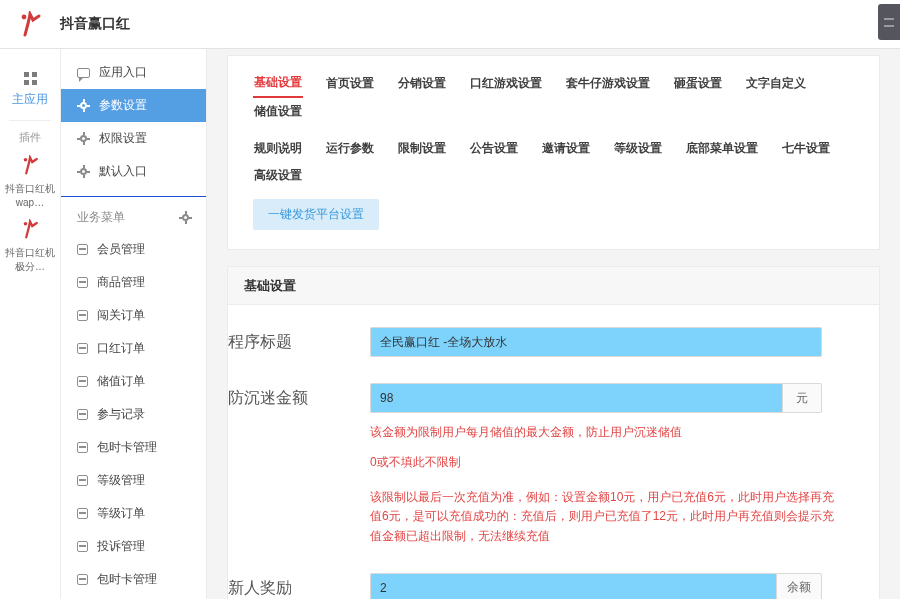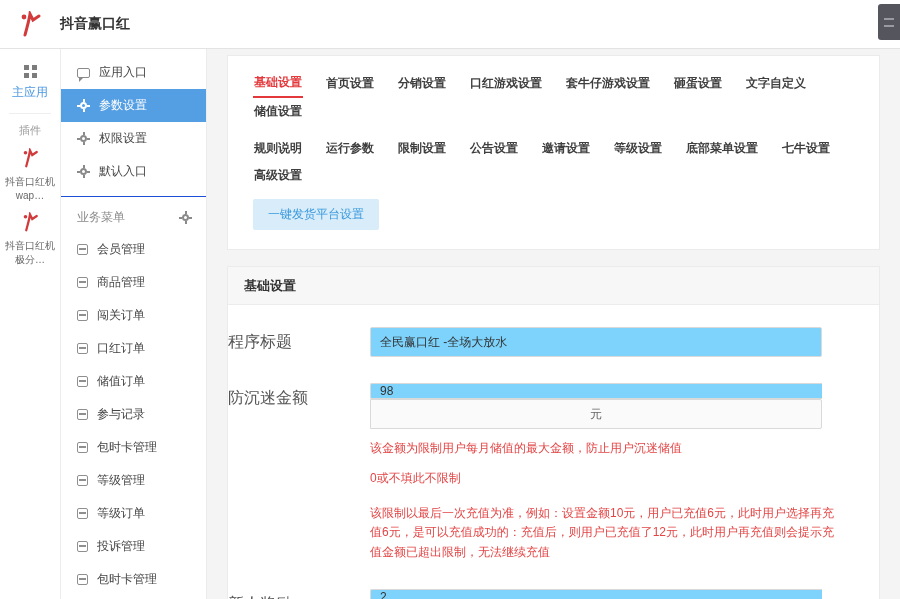--- a/index.html
+++ b/index.html
@@ -14,21 +14,21 @@
   .machine{display:flex;align-items:center;gap:6px;font-size:12px;cursor:pointer;color:#777;}
   .v-sep{width:1px;height:16px;background:#ddd;margin:0 14px;}
   .chev{width:0;height:0;border-left:5px solid transparent;border-right:5px solid transparent;border-top:6px solid #9a9a9a;cursor:pointer;}
   .corner{position:absolute;top:4px;right:0;width:22px;height:36px;background:#55555e;border-radius:3px 0 0 3px;z-index:9;display:flex;flex-direction:column;align-items:center;justify-content:center;gap:5px;cursor:pointer;}
   .corner i{width:10px;height:2px;background:#9a9aa2;display:block;}
 
   
   .layout{position:absolute;top:48px;bottom:0;left:0;right:0;display:flex;}
 
   
-  .rail{width:60px;flex:none;background:#fff;border-right:1px solid #ececec;padding-top:9px;display:flex;flex-direction:column;align-items:center;overflow:hidden;}
+  .rail{width:60px;flex:none;background:#fff;border-right:1px solid #ececec;padding-top:16px;display:flex;flex-direction:column;align-items:center;overflow:hidden;}
   .rail-item{display:flex;flex-direction:column;align-items:center;gap:6px;padding:6px 0 10px;cursor:pointer;}
   .rail-lbl{font-size:12px;color:#4a97e0;}
   .rail-sec{font-size:11px;color:#999;width:42px;text-align:center;border-top:1px solid #eee;padding-top:9px;margin-top:2px;}
   .rail-plugin{display:flex;flex-direction:column;align-items:center;gap:4px;margin:10px 0 2px;cursor:pointer;}
   .plug-name{font-size:10px;color:#666;width:50px;text-align:center;line-height:1.35;word-break:break-all;}
 
   
   .sidebar{width:145px;flex:none;background:#fff;border-right:1px solid #ececec;padding-top:8px;overflow:hidden;}
   .sb-item{display:flex;align-items:center;gap:9px;height:33px;padding:0 16px;font-size:12px;color:#454545;cursor:pointer;white-space:nowrap;}
   .sb-item.active{background:#549ee3;color:#fff;}
@@ -70,21 +70,21 @@
   .pill{margin-left:11px;background:#d8ecfa;color:#3898dc;font-size:12px;padding:7px 15px;border-radius:2px;cursor:pointer;white-space:nowrap;}
 
   .form-card{margin-top:16px;}
   .card-head{height:37px;line-height:37px;padding:0 16px;background:#f7f7f7;border-bottom:1px solid #ececec;font-weight:bold;font-size:13px;color:#333;}
   .card-body{padding:22px 20px 30px 0;}
   .frow{display:flex;margin-bottom:26px;}
   .flabel{width:130px;flex:none;text-align:left;padding-right:12px;color:#555;font-size:16px;line-height:30px;white-space:nowrap;}
   .fctrl{flex:1;min-width:0;}
   .inp{height:30px;border:1px solid #d9d9d9;border-radius:2px;padding:0 9px;font-size:12px;color:#333;box-sizing:border-box;font-family:inherit;background:#7dd3fc;outline:none;}
   .w450{width:452px;}
-  .igroup{display:flex;width:452px;flex-direction:column;}
+  .igroup{display:flex;width:452px;}
   .igroup .inp{flex:1;min-width:0;border-right:none;border-radius:2px 0 0 2px;}
   .addon{flex:none;min-width:40px;padding:0 10px;background:#fafafa;border:1px solid #d9d9d9;border-radius:0 2px 2px 0;font-size:12px;color:#666;display:flex;align-items:center;justify-content:center;height:30px;box-sizing:border-box;}
   .hint{color:#e34545;font-size:12px;margin-top:10px;line-height:1.65;max-width:470px;}
   .hint.para{margin-top:15px;}
 </style>
 </head>
 <body>
 
 <div class="app">
 

